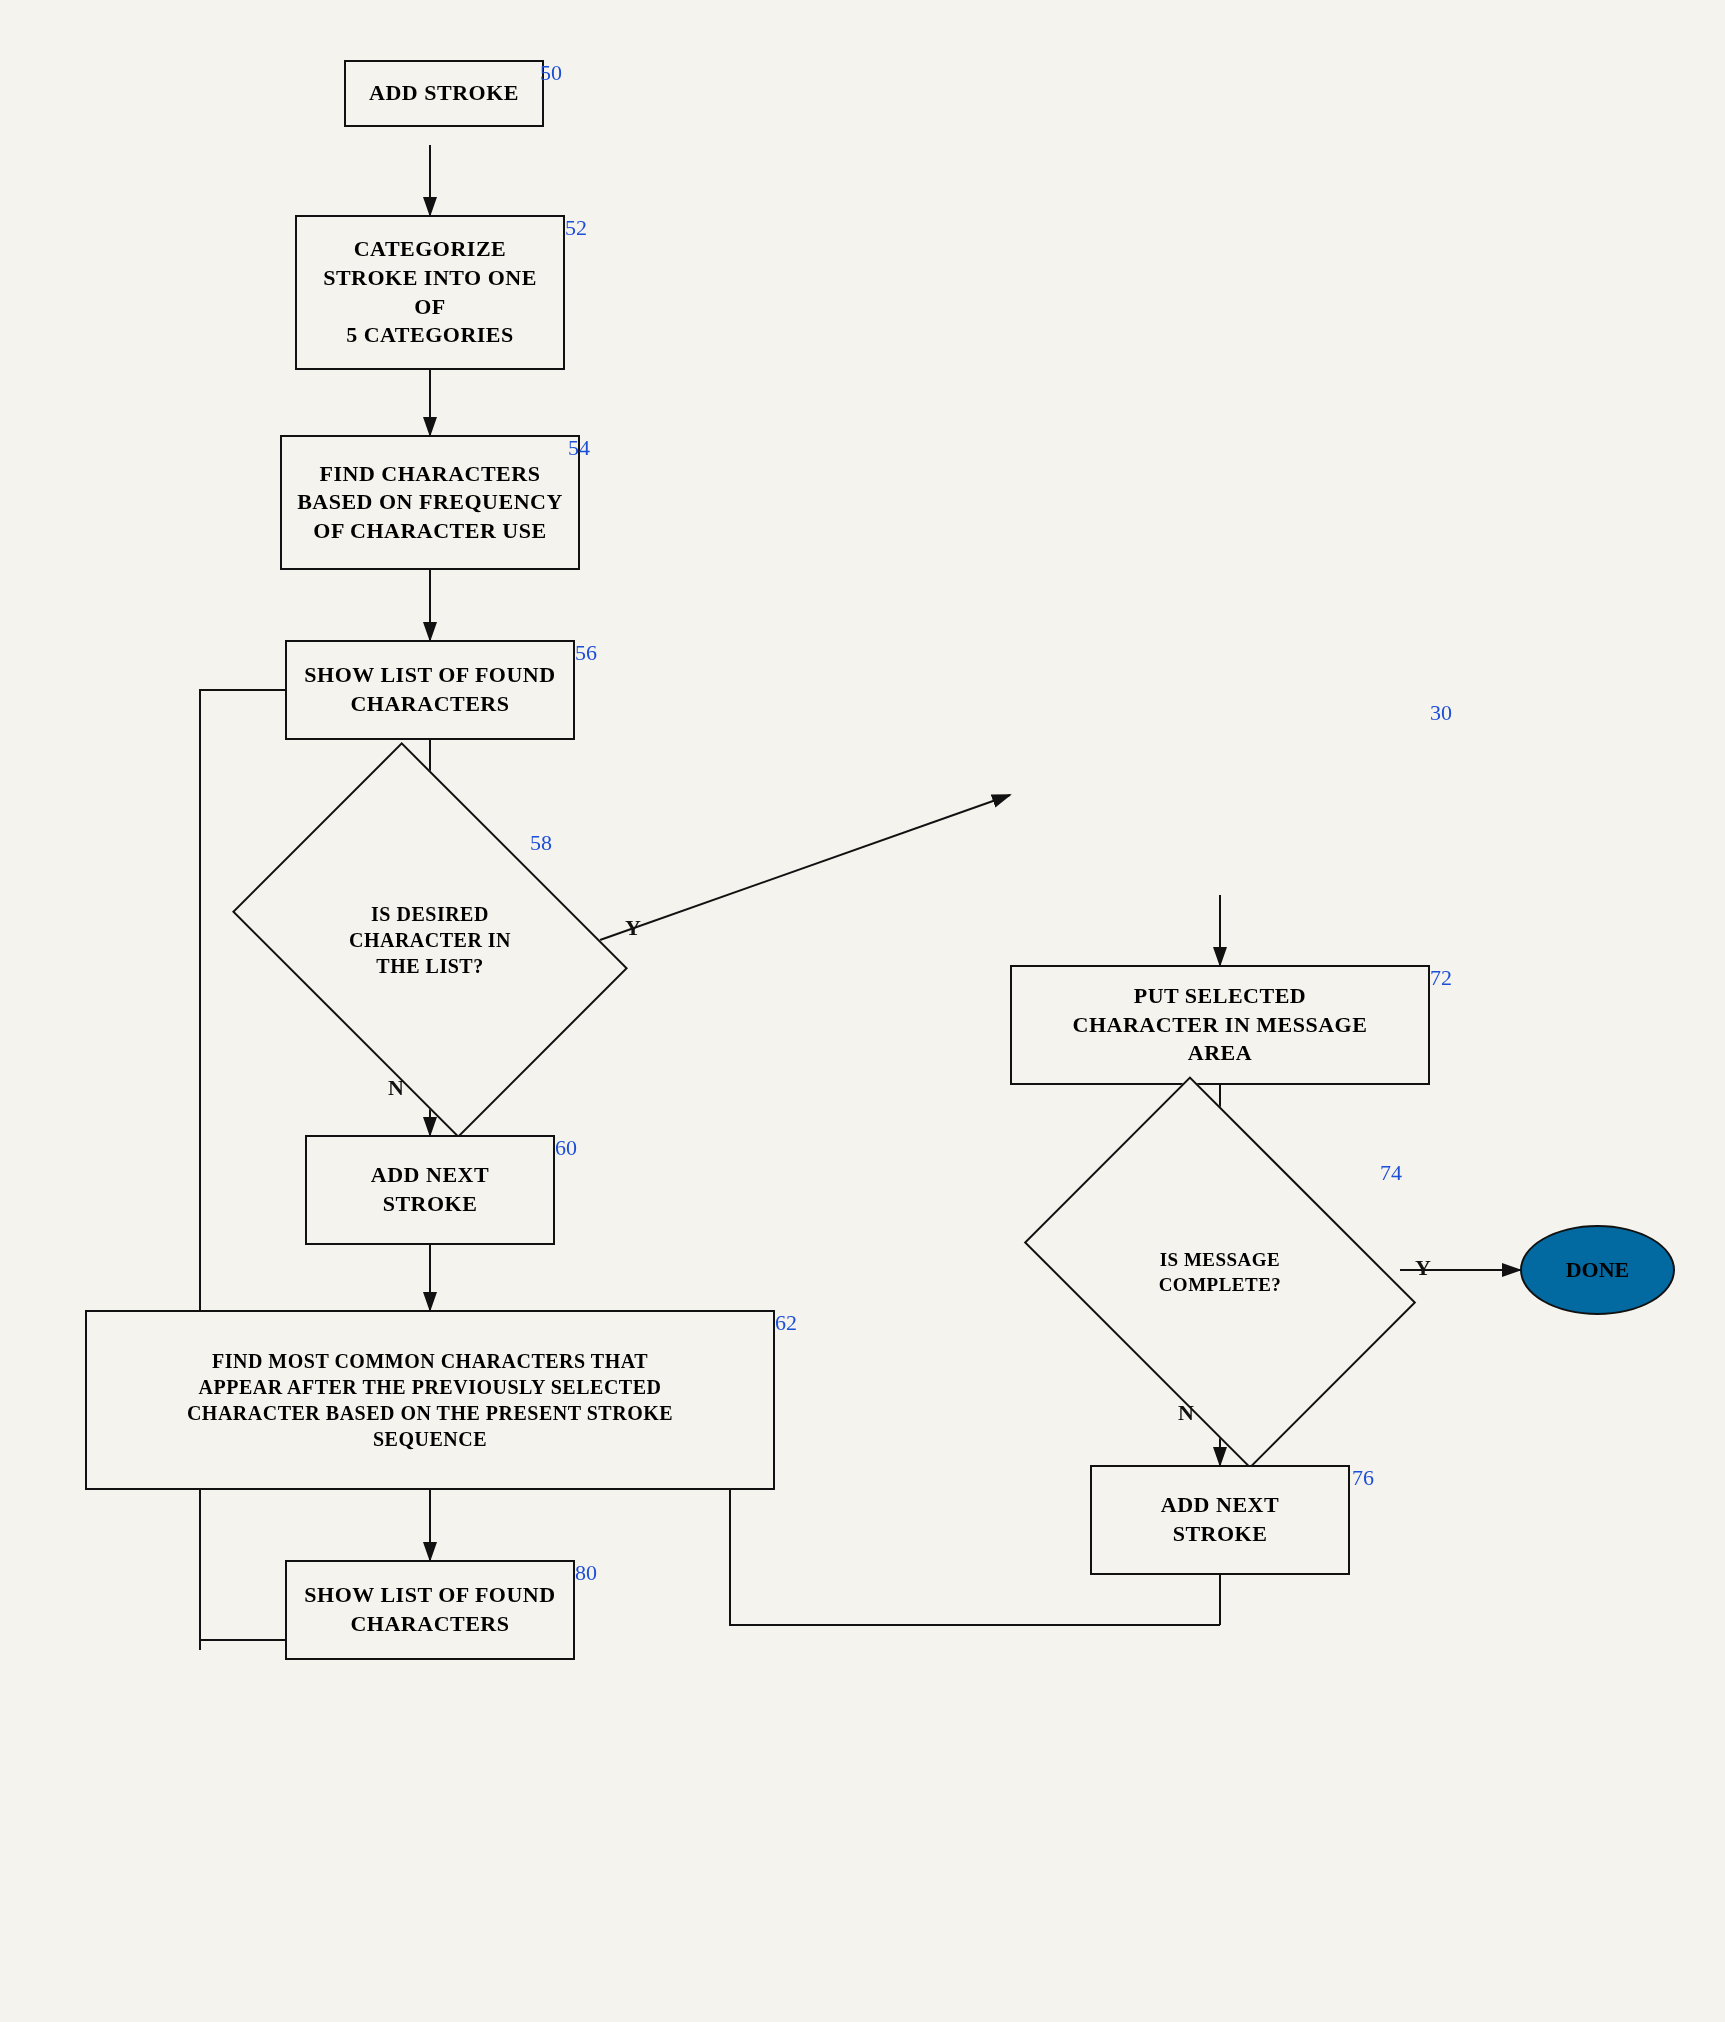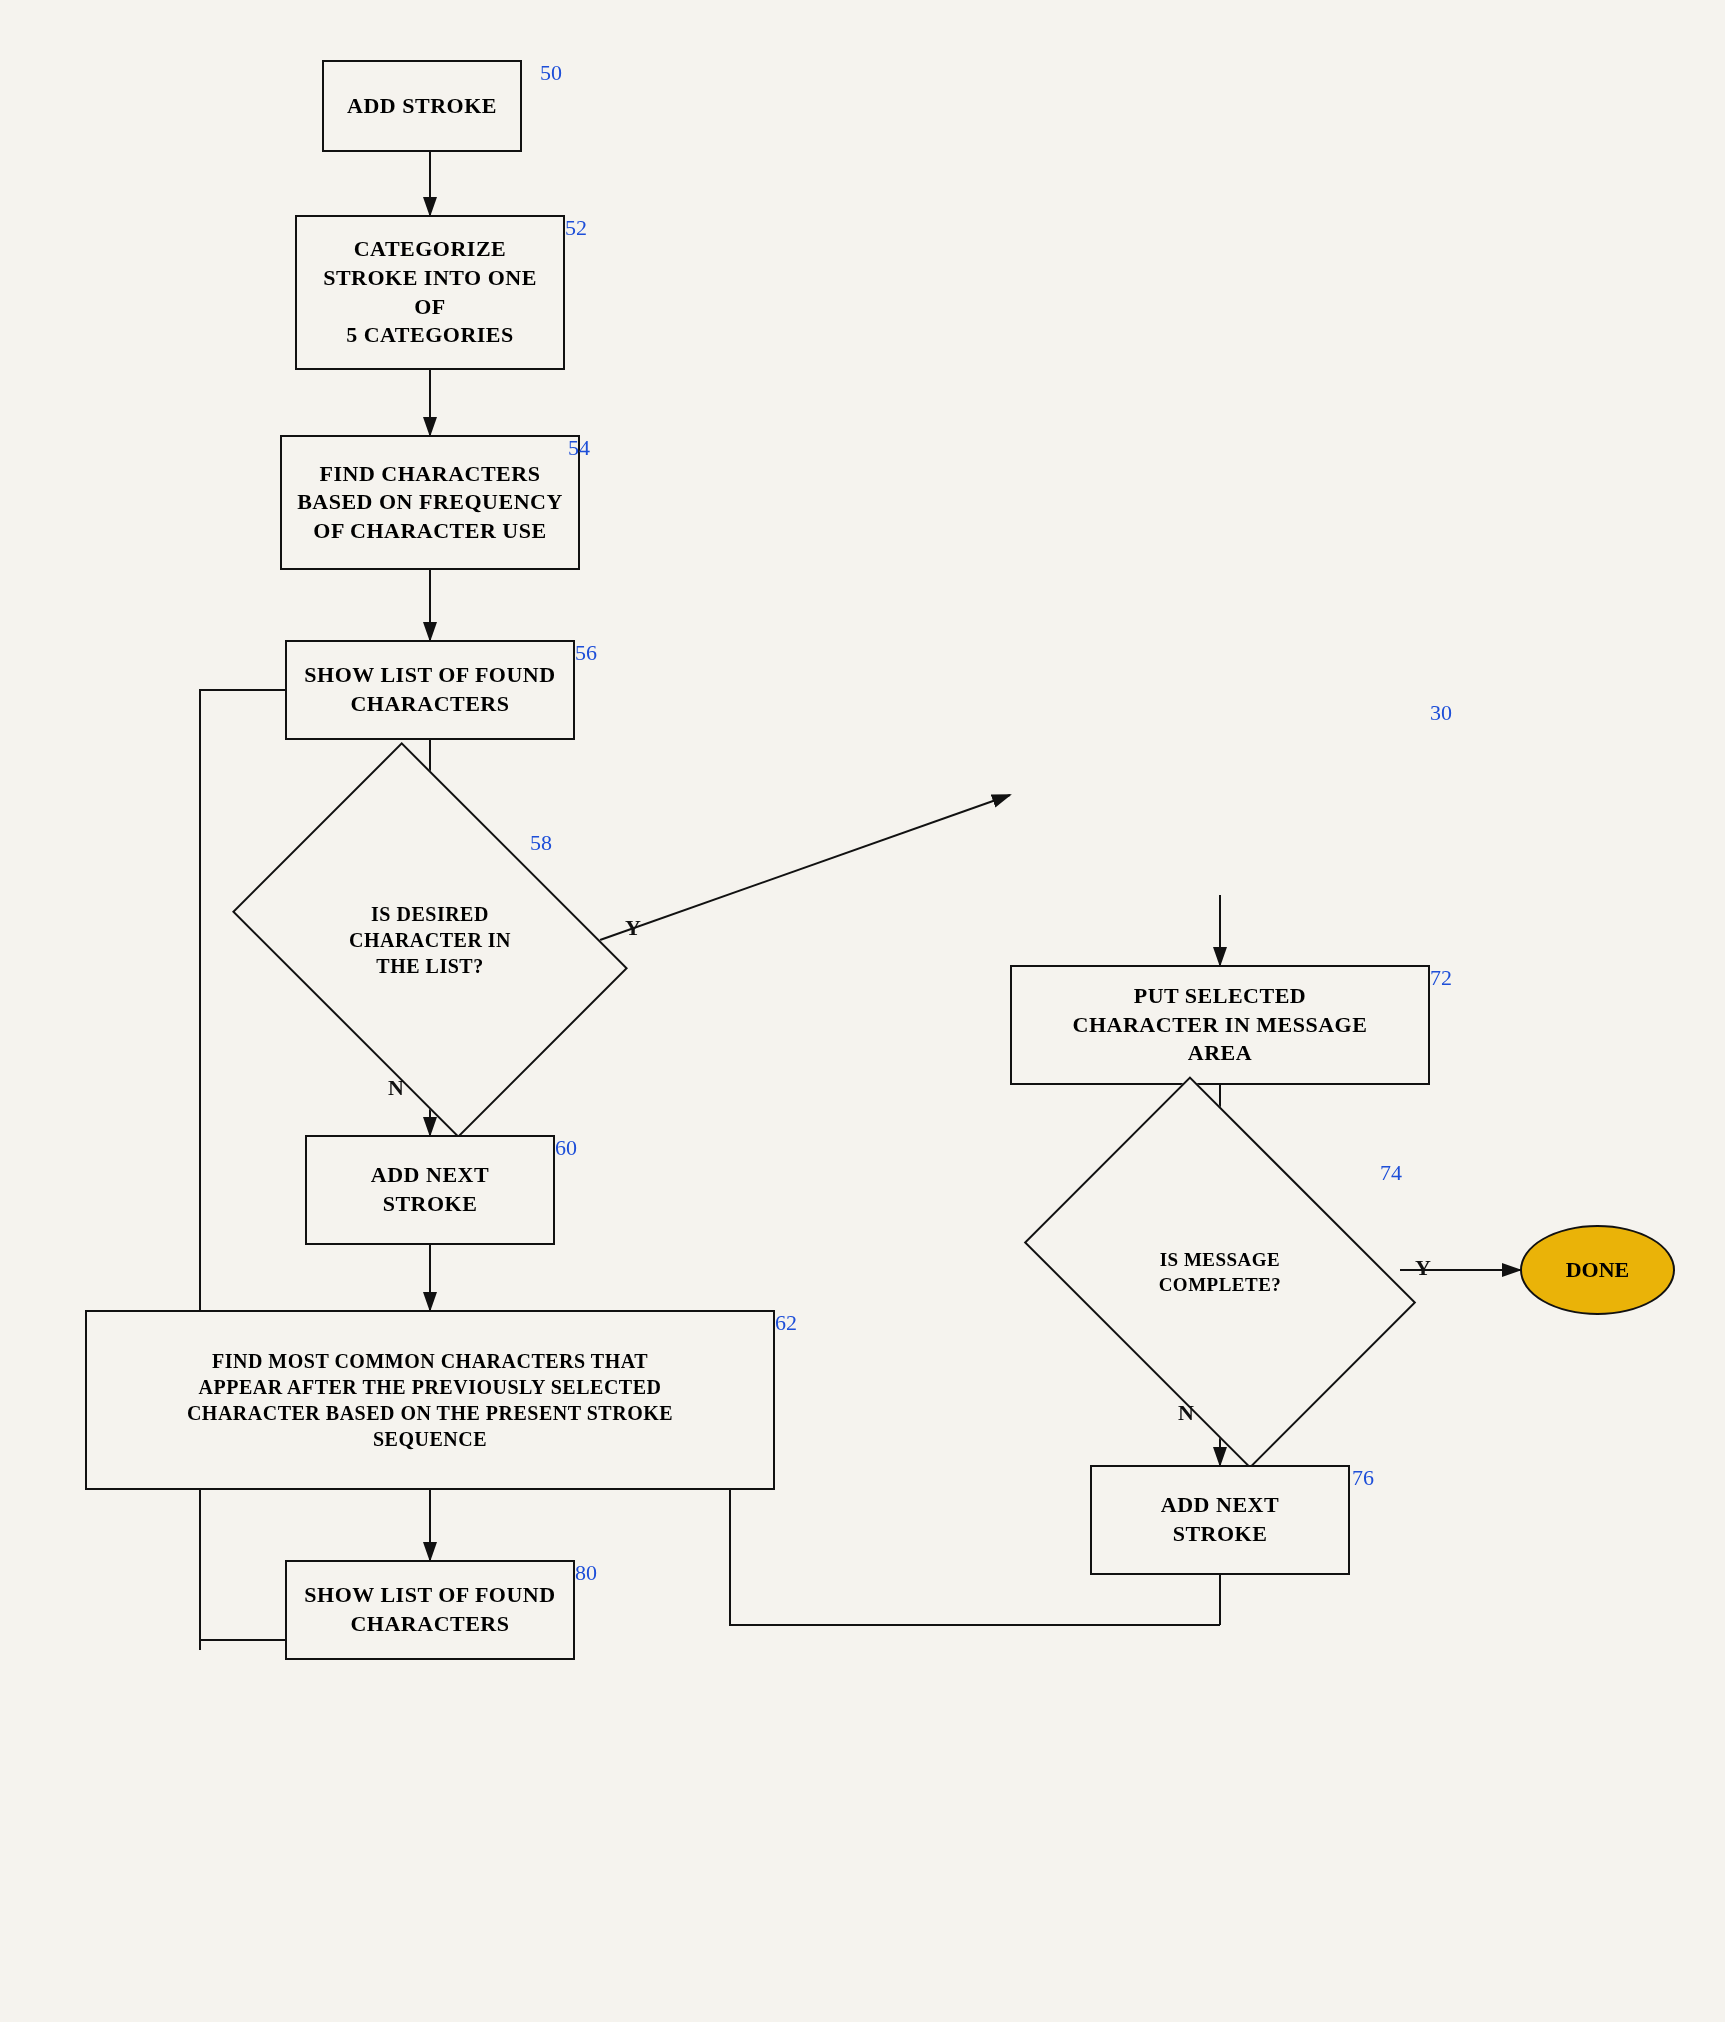--- a/index.html
+++ b/index.html
@@ -57,21 +57,21 @@
 
     .fc-diamond-text {
       position: relative;
       z-index: 2;
     }
 
     .fc-oval {
       position: absolute;
       border: 2px solid #111;
       border-radius: 50%;
-      background: #eab308;
+      background: #0369a1;
       display: flex;
       align-items: center;
       justify-content: center;
       text-align: center;
       font-size: 22px;
       font-weight: bold;
     }
 
     
     .node-num {
@@ -138,21 +138,21 @@
 
     <line x1="1400" y1="1270" x2="1520" y2="1270" stroke="#111" stroke-width="2" marker-end="url(#arrowhead)"></line>
 
     <line x1="1220" y1="1390" x2="1220" y2="1465" stroke="#111" stroke-width="2" marker-end="url(#arrowhead)"></line>
 
     <line x1="1220" y1="1575" x2="1220" y2="1625" stroke="#111" stroke-width="2"></line>
     <polyline points="1220,1625 730,1625 730,1400 530,1400" fill="none" stroke="#111" stroke-width="2" marker-end="url(#arrowhead)"></polyline>
 
   </svg>
 
-  <div class="fc-box" style="left:322px; top:60px; width:200px; height:92px;">
+  <div class="fc-box" style="left:344px; top:60px; width:200px; height:67px;">
     <span>ADD STROKE</span>
   </div>
   <span class="node-num" style="left:540px; top:60px;">50</span>
 
   <div class="fc-box" style="left:295px; top:215px; width:270px; height:155px; white-space: pre-line;">
     <span style="white-space:pre-line;">CATEGORIZE
 STROKE INTO ONE OF
 5 CATEGORIES</span>
   </div>
   <span class="node-num" style="left:565px; top:215px;">52</span>

